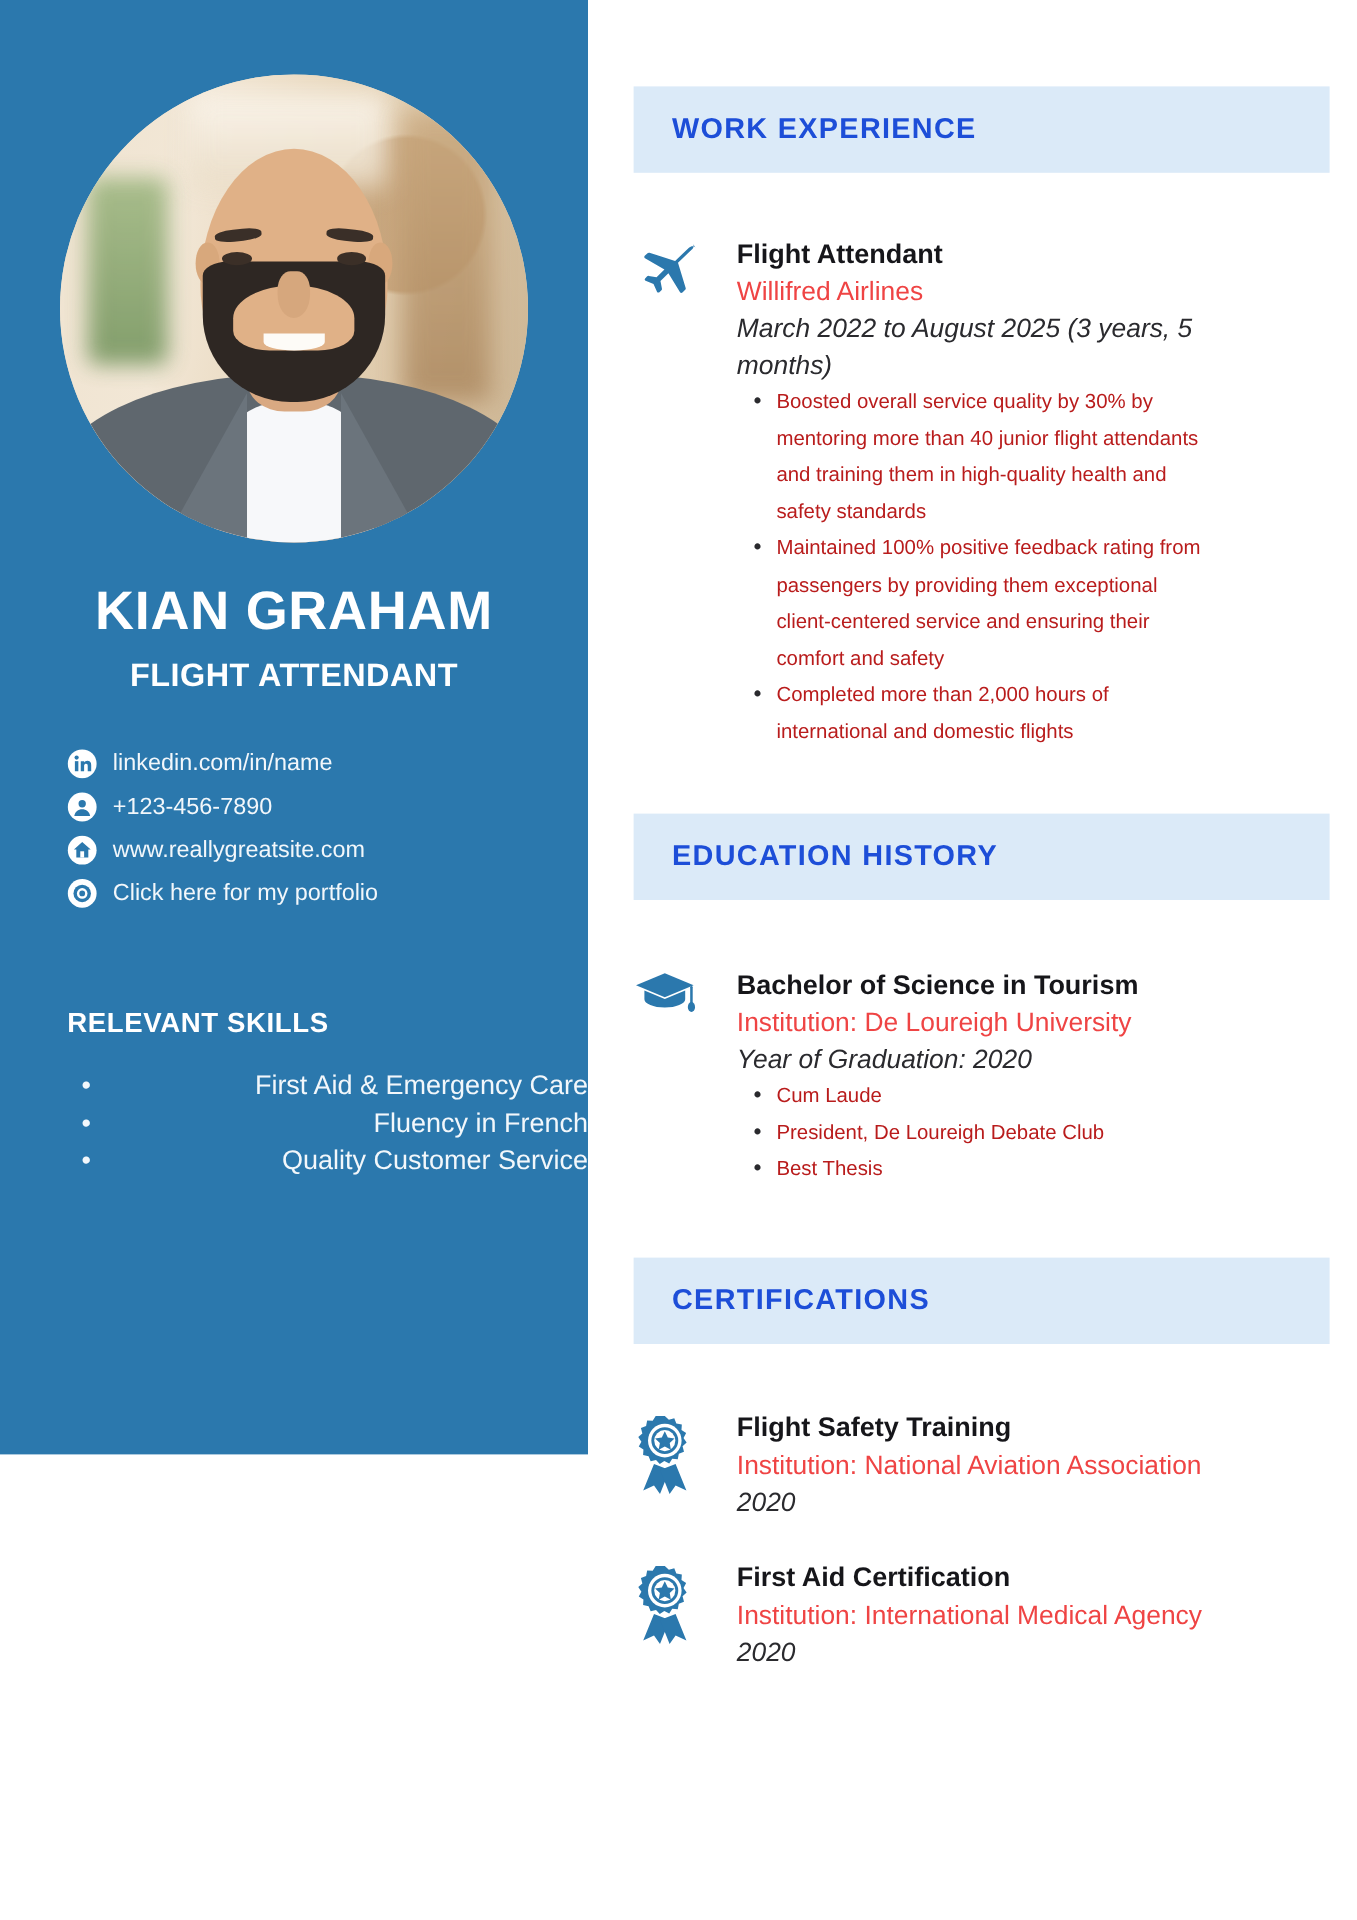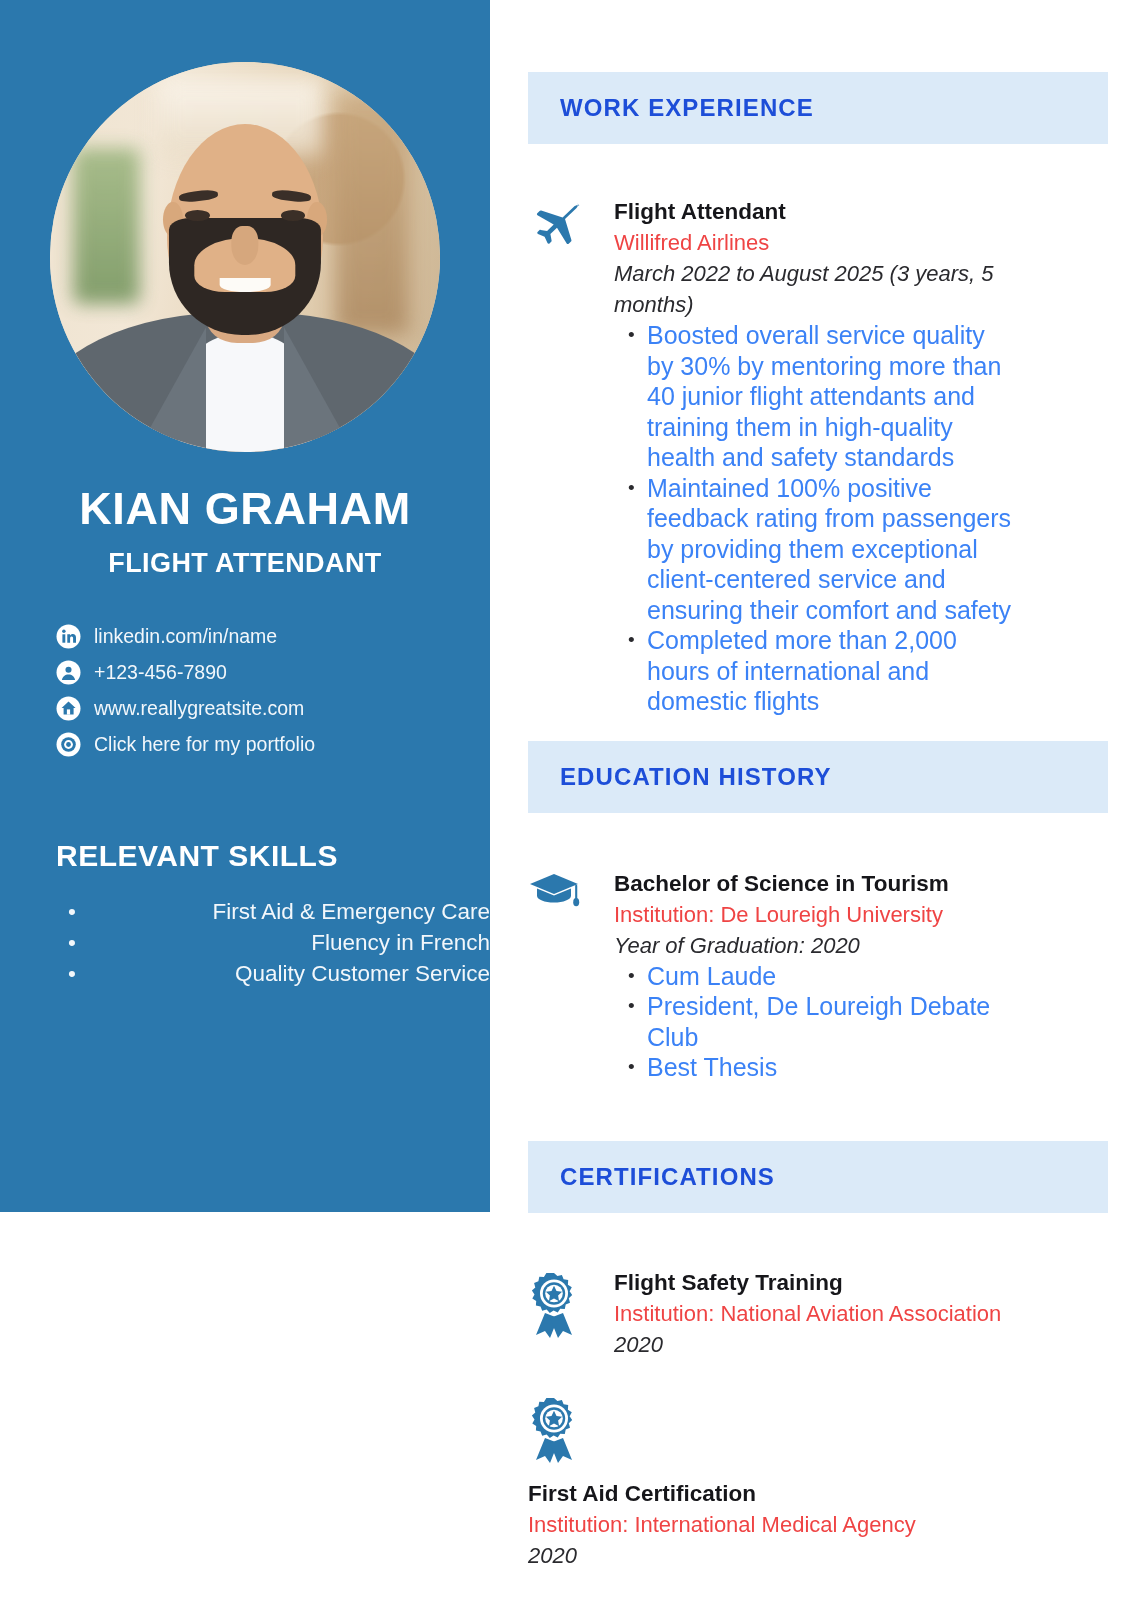--- a/index.html
+++ b/index.html
@@ -142,21 +142,21 @@
     display:flex; align-items:center; justify-content:center;
   }
   .c-icon svg { display:block; }
   .c-text {
     color:#f2f7fb; font-size:19.5px; line-height:25px;
     white-space:nowrap;
   }
 
   .skills-title {
     margin:82px 0 0 56px;
-    color:#ffffff; font-size:30px; font-weight:bold;
+    color:#ffffff; font-size:23px; font-weight:bold;
     letter-spacing:.5px;
   }
   .skills-list { margin:23px 0 0 90px; list-style:none; }
   .skills-list li {
     color:#f2f7fb; font-size:22.5px; line-height:31px;
     position:relative;
     text-align:right;
   }
   .skills-list li::before {
     content:"•"; position:absolute; left:-22px; top:0;
@@ -174,21 +174,21 @@
     margin-left:38px; margin-right:23px;
     height:72px;
     display:flex; align-items:center;
   }
   .sec-band .sec-title {
     margin-left:32px;
     color:#1d4ed8; font-size:24px; font-weight:bold;
     letter-spacing:1.1px;
   }
   .band-work { margin-top:72px; }
-  .band-edu  { margin-top:24px; }
+  .band-edu  { margin-top:53px; }
   .band-cert { margin-top:58px; }
 
   .entry { display:flex; margin-left:38px; margin-right:20px; }
   .entry-icon {
     flex:0 0 86px; width:86px;
     padding-top:4px;
     display:flex; justify-content:flex-start;
   }
   .entry-icon svg { display:block; }
   .entry-body { flex:1 1 auto; max-width:400px; }
@@ -198,31 +198,31 @@
   }
   .e-sub {
     color:#ef4444; font-size:22px; line-height:31px;
   }
   .e-date {
     color:#2a2a2e; font-size:22px; line-height:31px;
     font-style:italic;
   }
   .e-bullets { list-style:none; margin-top:0; margin-left:33px; }
   .e-bullets li {
-    color:#3b82f6; font-size:25px; line-height:30.5px;
+    color:#b91c1c; font-size:17px; line-height:30.5px;
     position:relative; margin-bottom:0;
   }
   .e-bullets li::before {
     content:"•"; position:absolute; left:-19px; top:0;
     color:#2a2a2e; font-size:19px;
   }
   .entry-work { margin-top:52px; }
   .entry-edu  { margin-top:55px; }
   .entry-cert { margin-top:54px; }
-  .entry-cert2 { margin-top:32px;flex-direction:column; }
+  .entry-cert2 { margin-top:32px; }
   .entry-cert .entry-body, .entry-cert2 .entry-body { max-width:430px; }
   .entry-edu .entry-body { max-width:420px; }
 </style>
 </head>
 <body>
 
 <div class="page">
 
   <aside class="sidebar">
 

